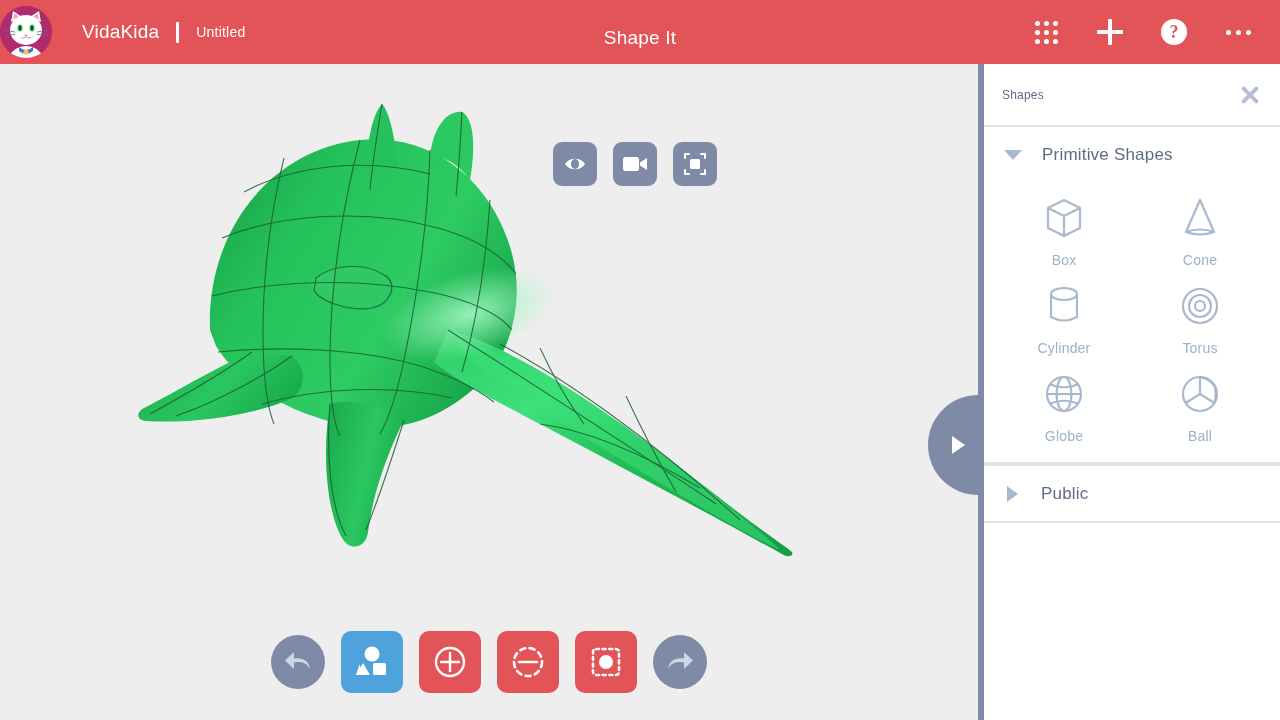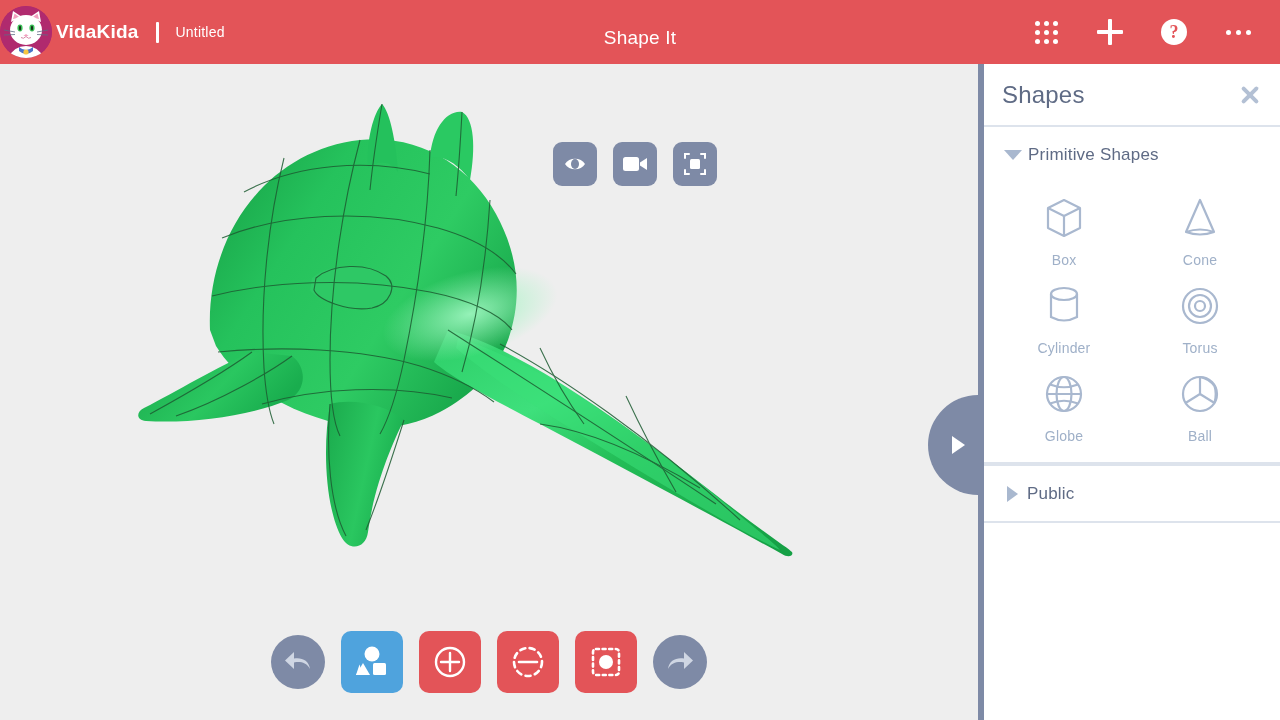--- a/index.html
+++ b/index.html
@@ -15,22 +15,22 @@
     position: absolute; left: 0; top: 0; width: 1280px; height: 64px;
     background: #e35458; display: flex; align-items: center;
   }
   #avatar {
     width: 52px; height: 52px; border-radius: 50%;
     background: #b02a6e; margin-left: 0px; flex: 0 0 auto;
     position: relative; overflow: hidden;
   }
   #avatar svg { display: block; }
   .brand {
-    color: #ffffff; font-size: 19px; margin-left: 4px;
-    letter-spacing: .2px; white-space: nowrap; font-weight: bold;
+    color: #ffffff; font-size: 19px; margin-left: 30px;
+    letter-spacing: .2px; white-space: nowrap;
   }
   .brand-sep {
     width: 3px; height: 21px; background: #ffffff; border-radius: 1px;
     margin: 0 17px; flex: 0 0 auto;
   }
   .doc-title {
     color: #ffffff; font-size: 14px; white-space: nowrap; letter-spacing: .2px;
   }
   #app-title {
     position: absolute; left: 0; top: 6px; width: 1280px; height: 64px;
@@ -111,36 +111,36 @@
 
   
   #panel {
     position: absolute; left: 984px; top: 64px; width: 296px; height: 656px;
     background: #ffffff;
   }
   #panel-header {
     height: 61px; display: flex; align-items: center;
     padding: 0 16px 0 18px; position: relative;
   }
-  #panel-title { font-size: 24px; color: #5f6b85; letter-spacing: .2px; }
+  #panel-title { font-size: 12px; color: #5f6b85; letter-spacing: .2px; }
   #panel-close {
     margin-left: auto; width: 28px; height: 28px; position: relative; cursor: pointer;
   }
   #panel-close::before, #panel-close::after {
     content: ""; position: absolute; left: 3px; top: 12px; width: 22px; height: 4px;
     background: #b3c0d4; border-radius: 2px;
   }
   #panel-close::before { transform: rotate(45deg); }
   #panel-close::after { transform: rotate(-45deg); }
 
   .sec-rule { height: 2px; background: #dde3ec; margin: 0 0px; }
 
   .sec-head {
     display: flex; align-items: center; height: 55px;
-    padding-left: 20px; cursor: pointer; gap: 6px;
+    padding-left: 20px; cursor: pointer; gap: 20px;
   }
   .sec-head .label { font-size: 17px; color: #5f6b85; letter-spacing: .2px; }
   .tri-down {
     width: 0; height: 0; border-top: 10px solid #a9b8cf;
     border-left: 9px solid transparent; border-right: 9px solid transparent;
   }
   .tri-right {
     width: 0; height: 0; border-left: 11px solid #a9b8cf;
     border-top: 8px solid transparent; border-bottom: 8px solid transparent;
     margin-left: 3px; margin-right: 3px;

